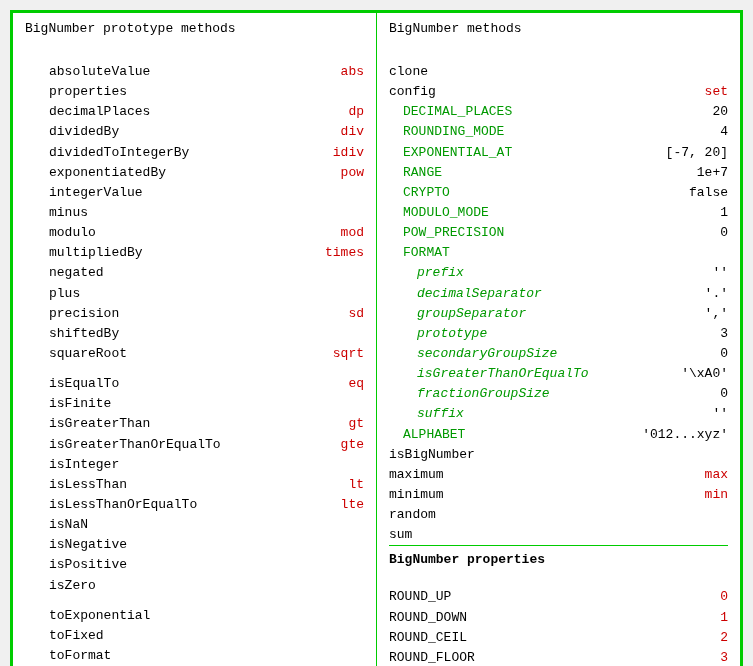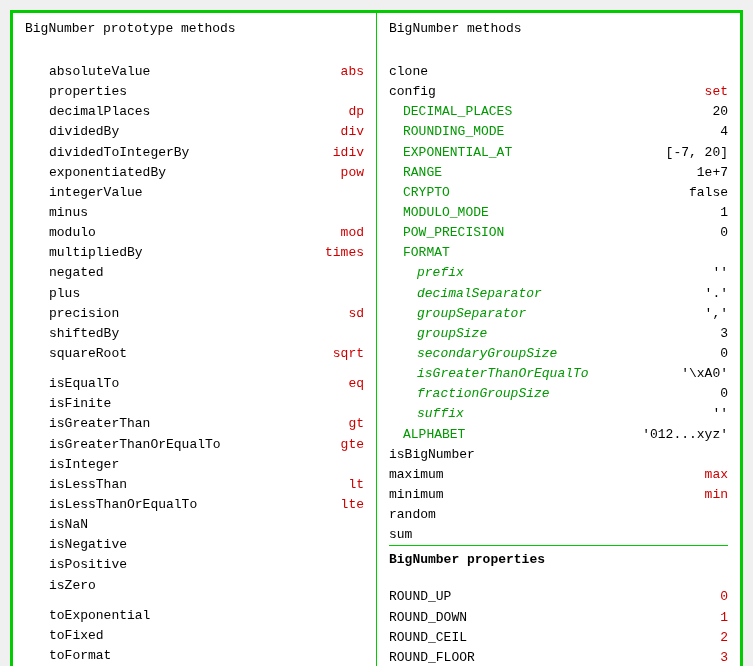--- a/index.html
+++ b/index.html
@@ -267,21 +267,21 @@
               </div>
               <div class="right-entry-row">
                 <span class="right-name indent-2">decimalSeparator</span>
                 <span class="right-value">'.'</span>
               </div>
               <div class="right-entry-row">
                 <span class="right-name indent-2">groupSeparator</span>
                 <span class="right-value">','</span>
               </div>
               <div class="right-entry-row">
-                <span class="right-name indent-2">groupSize</span>
+                <span class="right-name indent-2">prototype</span>
                 <span class="right-value">3</span>
               </div>
               <div class="right-entry-row">
                 <span class="right-name indent-2">secondaryGroupSize</span>
                 <span class="right-value">0</span>
               </div>
               <div class="right-entry-row">
                 <span class="right-name indent-2">isGreaterThanOrEqualTo</span>
                 <span class="right-value">'\xA0'</span>
               </div>

